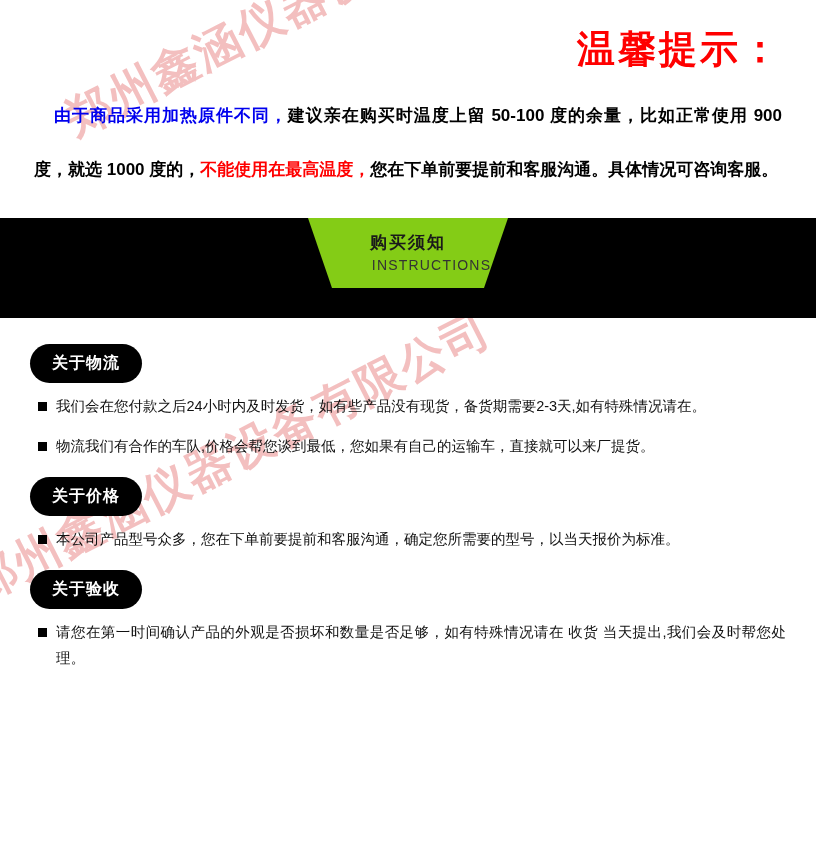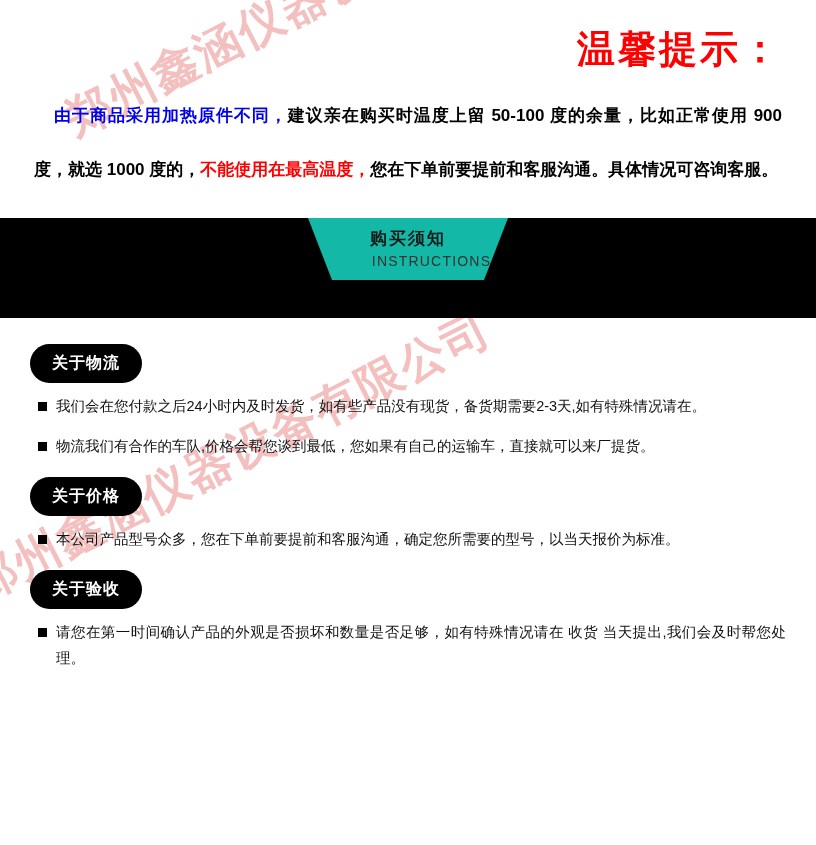--- a/index.html
+++ b/index.html
@@ -76,22 +76,22 @@
     background: #000000;
     height: 100px;
     margin-top: 4px;
   }
   .ribbon {
     position: absolute;
     left: 50%;
     transform: translateX(-50%);
     top: 0;
     width: 200px;
-    height: 62px;
-    background: #14b8a6;
+    height: 70px;
+    background: #84cc16;
     clip-path: polygon(0 0, 100% 0, 88% 100%, 12% 100%);
     display: flex;
     flex-direction: column;
     align-items: center;
     justify-content: center;
   }
   .ribbon-cn {
     font-size: 17px;
     font-weight: bold;
     color: #1a1a1a;

